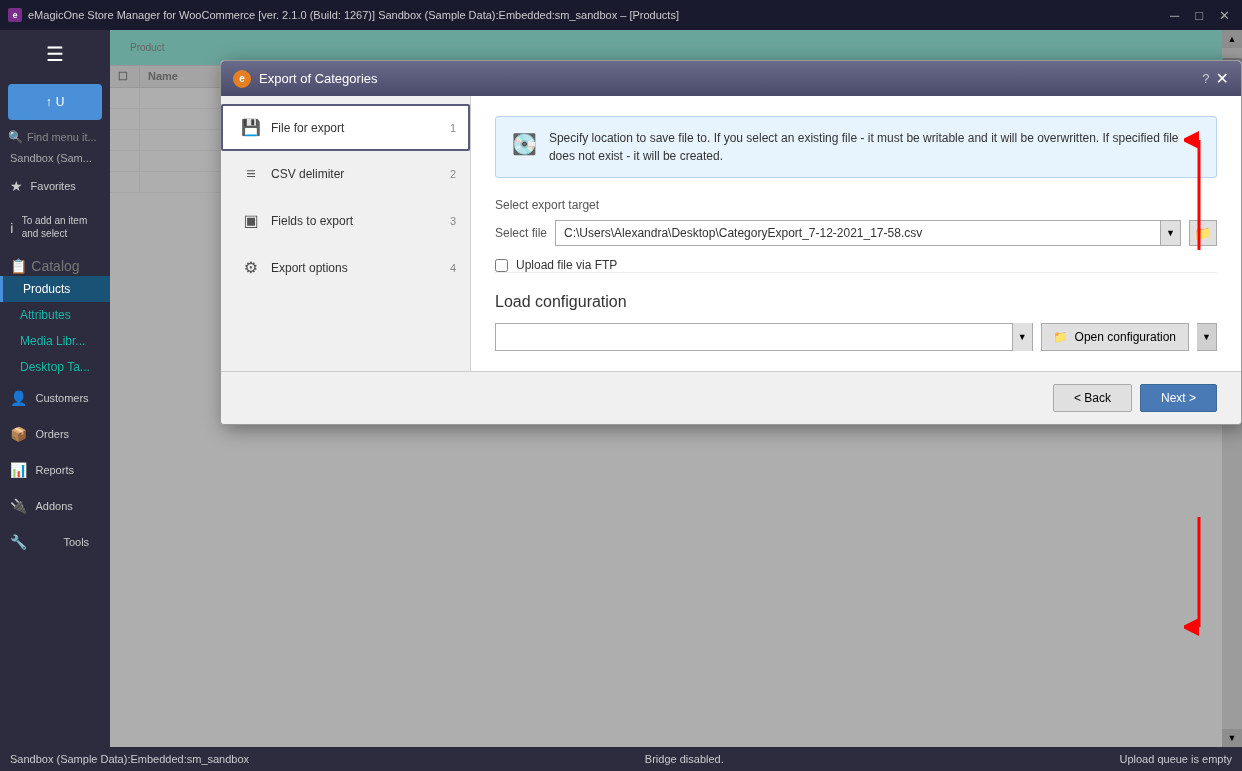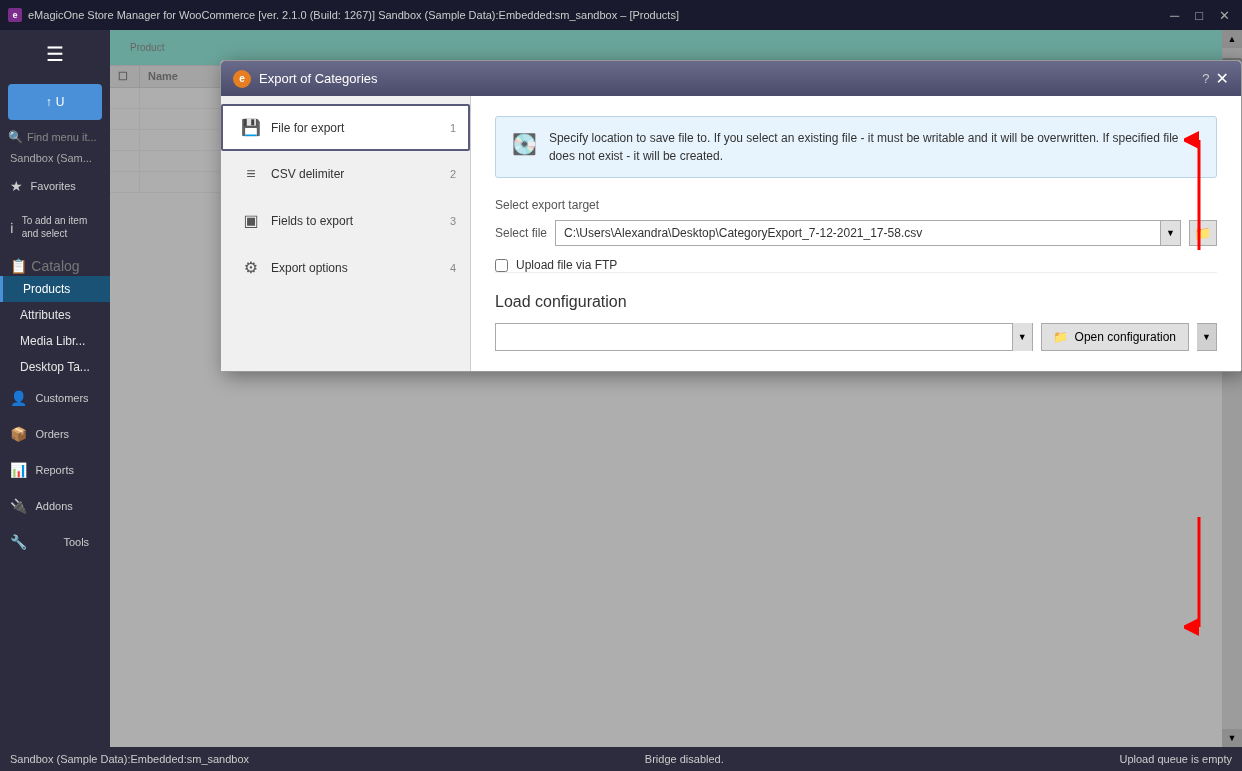--- a/index.html
+++ b/index.html
@@ -76,21 +76,21 @@
       gap: 8px;
       padding: 10px 10px;
       color: #ccc;
       font-size: 12px;
       cursor: pointer;
     }
     .sidebar-nav-item .nav-icon { font-size: 14px; }
     .sidebar-section { padding: 8px 10px 2px; color: #777; font-size: 14px; }
     .sidebar-sub-item {
       padding: 6px 10px 6px 20px;
-      color: #e5e5e5;
+      color: #14b8a6;
       font-size: 12px;
       cursor: pointer;
     }
     .sidebar-sub-item.active { background: #1a5276; color: white; border-left: 3px solid #4a90d9; }
 
     
     .main-content {
       flex: 1;
       background: #f0f0f0;
       position: relative;
@@ -609,20 +609,24 @@
                 <marker id="arrowDown" markerWidth="6" markerHeight="6" refX="3" refY="0" orient="auto">
                   <path d="M0,0 L3,6 L6,0" fill="red"></path>
                 </marker>
               </defs>
               <line x1="15" y1="0" x2="15" y2="110" stroke="red" stroke-width="3" marker-end="url(#arrowDown)"></line>
             </svg>
           </div>
 
         </div>
 
+        <div class="dialog-footer">
+          <button class="btn-back">&lt; Back</button>
+          <button class="btn-next">Next &gt;</button>
+        </div>
 
       </div>
     </div>
 
   </div>
 </div>
 
 <div class="status-bar">
   <span>Sandbox (Sample Data):Embedded:sm_sandbox</span>
   <span>Bridge disabled.</span>

